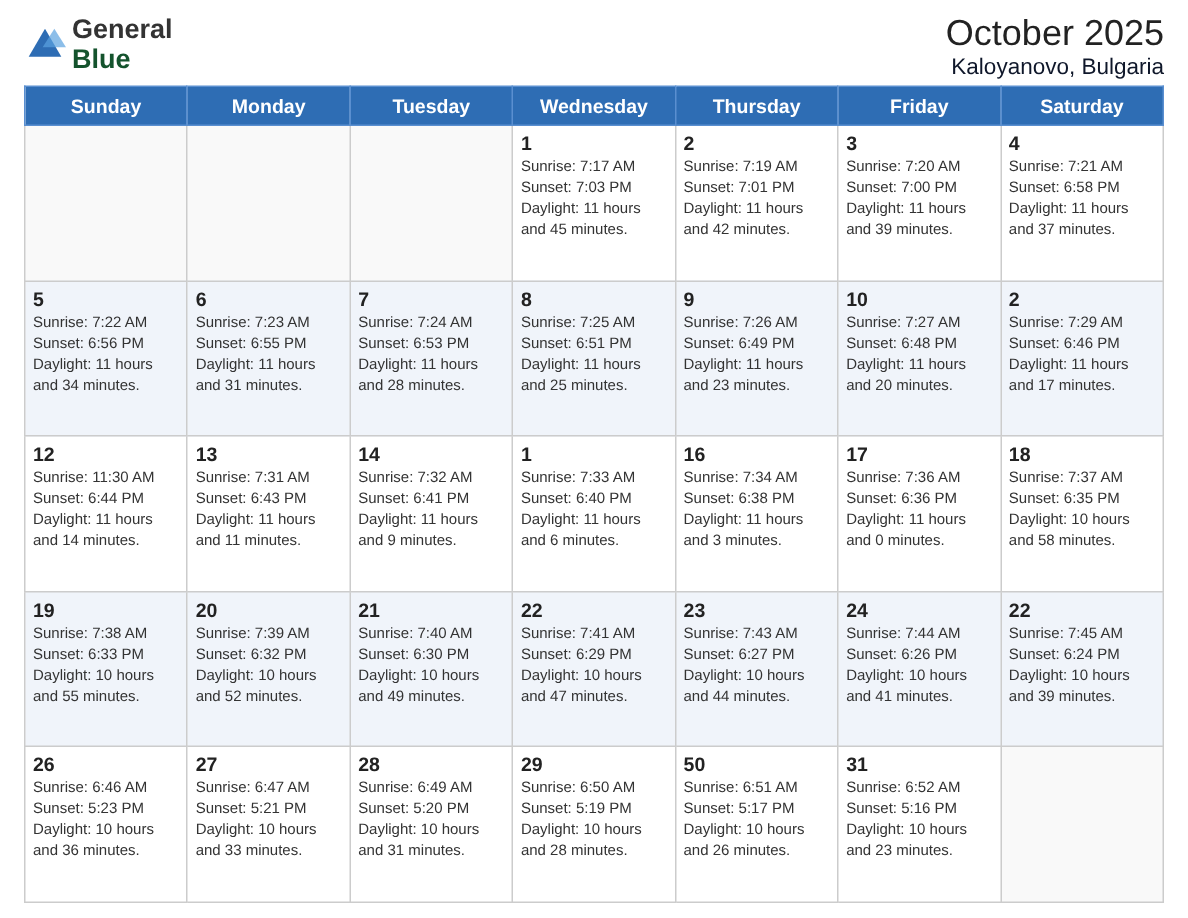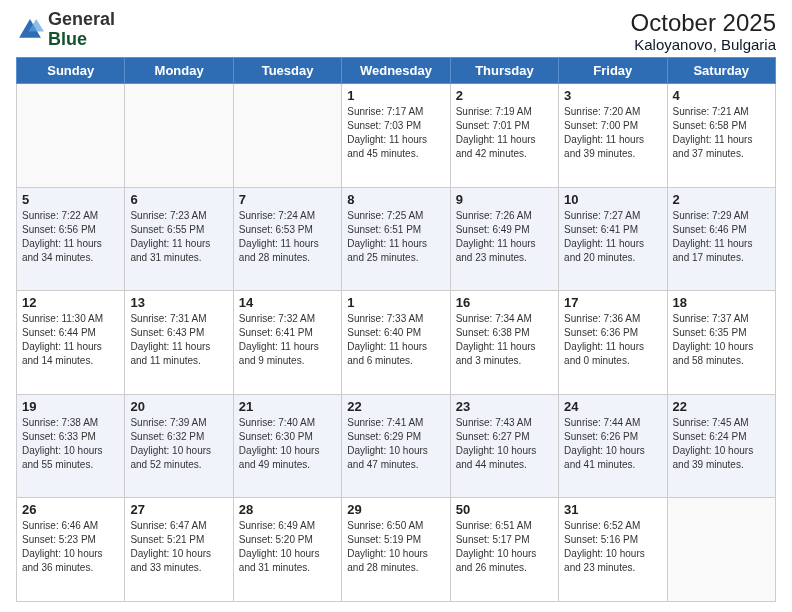--- a/index.html
+++ b/index.html
@@ -202,21 +202,21 @@
           <td>
             <span class="day-number">9</span>
             <div class="day-info" style="white-space: pre-line;">Sunrise: 7:26 AM
 Sunset: 6:49 PM
 Daylight: 11 hours
 and 23 minutes.</div>
           </td>
           <td>
             <span class="day-number">10</span>
             <div class="day-info" style="white-space: pre-line;">Sunrise: 7:27 AM
-Sunset: 6:41 PM
+Sunset: 6:48 PM
 Daylight: 11 hours
 and 20 minutes.</div>
           </td>
           <td>
             <span class="day-number">2</span>
             <div class="day-info" style="white-space: pre-line;">Sunrise: 7:29 AM
 Sunset: 6:46 PM
 Daylight: 11 hours
 and 17 minutes.</div>
           </td>

